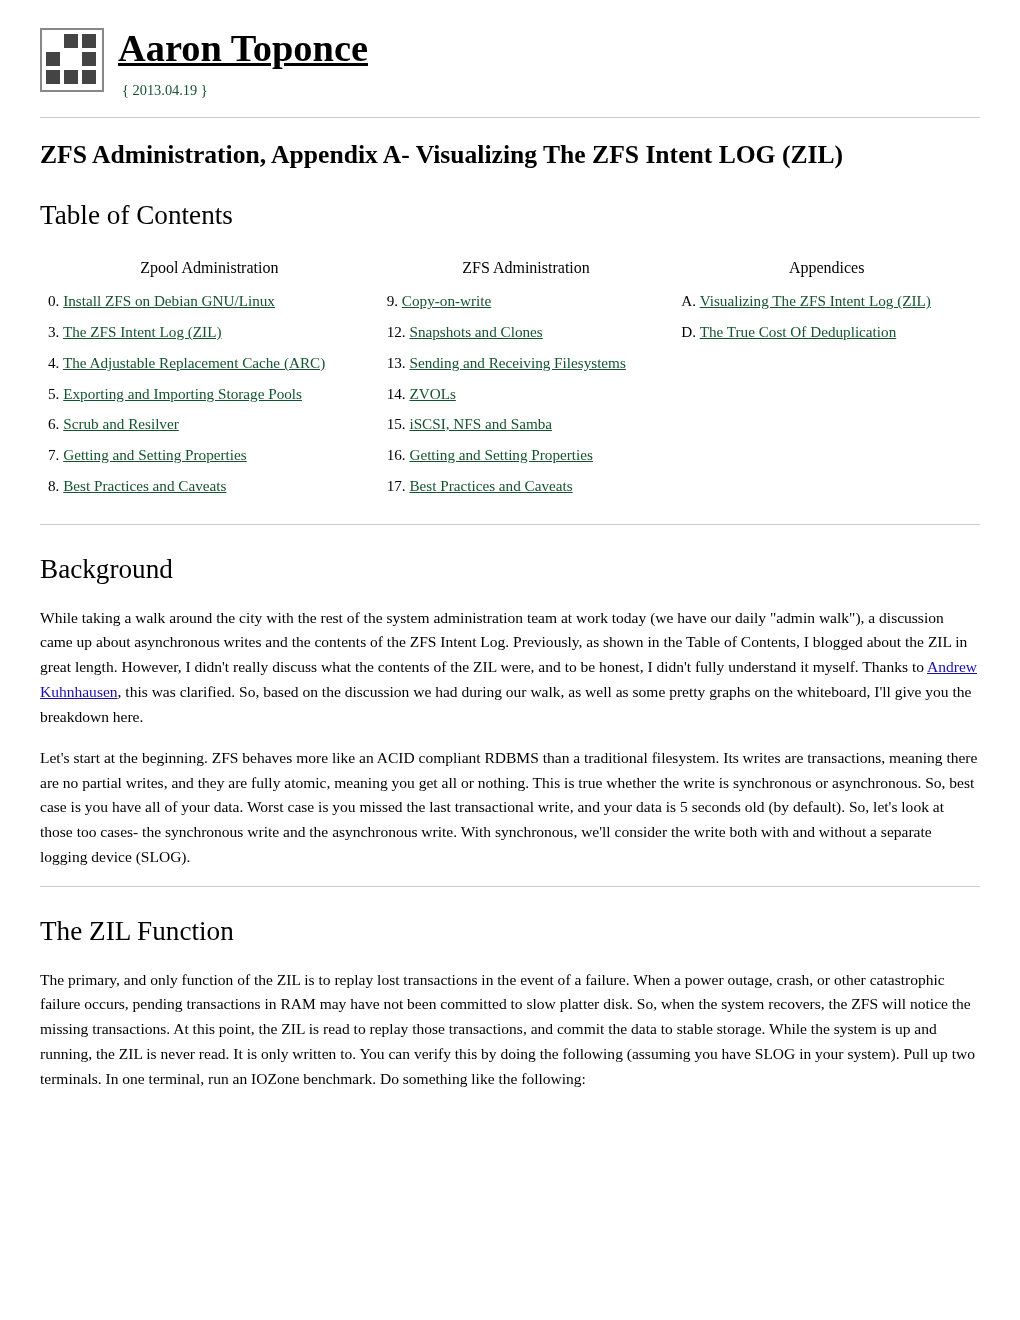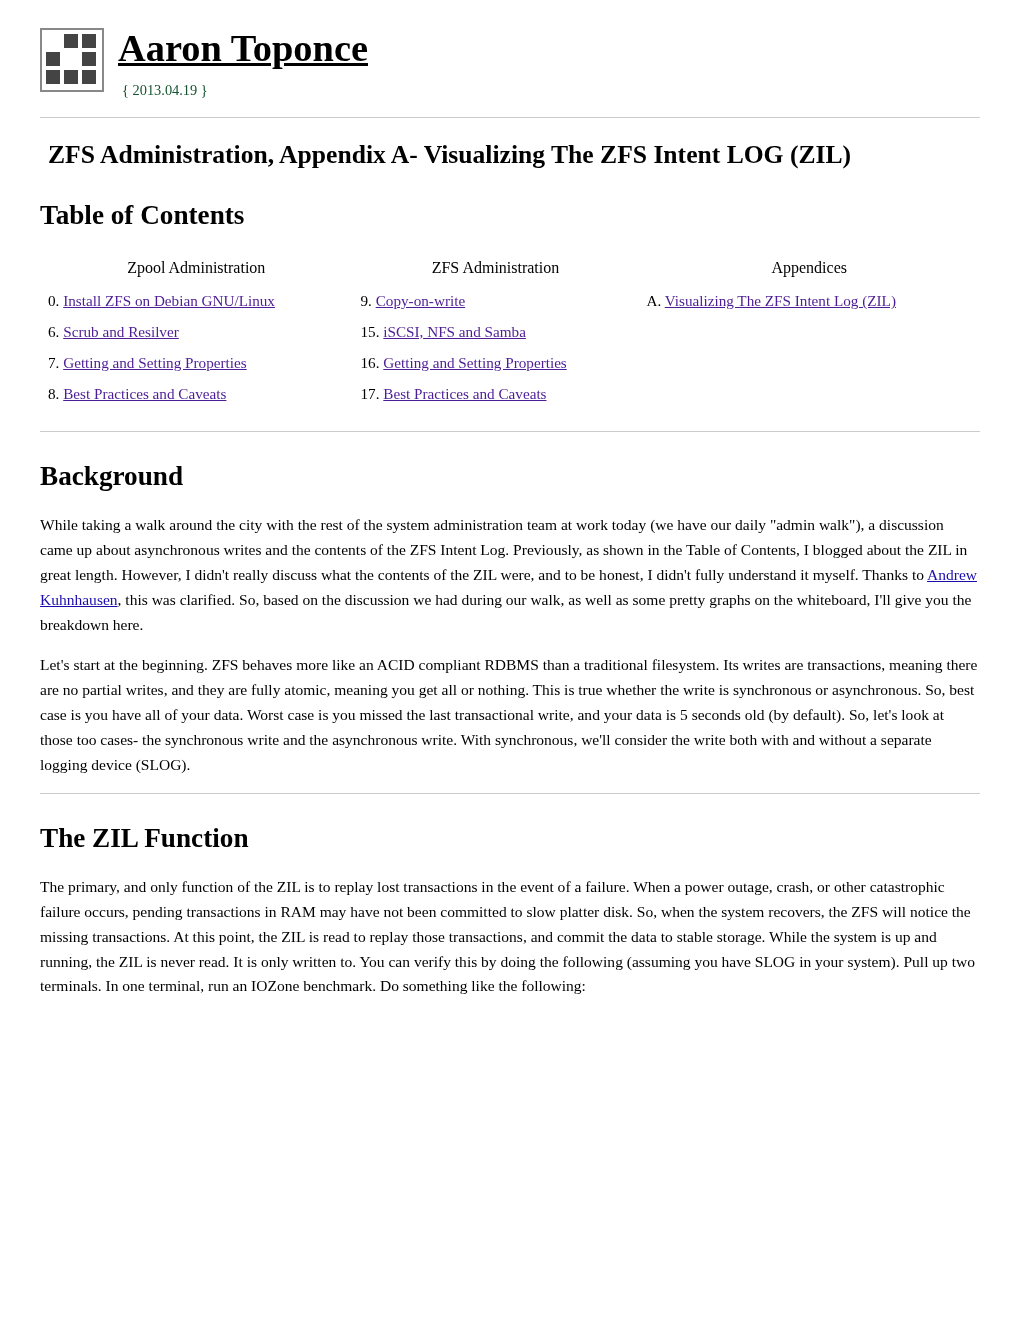--- a/index.html
+++ b/index.html
@@ -52,28 +52,28 @@
       color: #14532d;
       margin-top: 2px;
       margin-left: 4px;
     }
     .header-info { display: flex; flex-direction: column; }
 
     
     .page-title {
       font-size: 1.6em;
       font-weight: bold;
-      margin: 20px 0 20px 8px;
+      margin: 20px 0 20px 0;
       line-height: 1.3;
     }
 
     
     h2.section-heading {
       font-size: 1.7em;
-      font-weight: bold;
+      font-weight: normal;
       border-bottom: none;
       margin: 24px 0 16px 0;
       font-family: Georgia, serif;
     }
 
     
     .toc-table {
       width: 100%;
       border-collapse: collapse;
       margin-bottom: 20px;
@@ -83,21 +83,21 @@
       font-size: 1em;
       padding: 4px 8px 8px 8px;
       text-align: center;
       vertical-align: top;
     }
     .toc-table td {
       padding: 2px 8px;
       vertical-align: top;
       font-size: 0.95em;
     }
-    .toc-table td a { color: #4c1d95; }
+    .toc-table td a { color: #14532d; }
     .toc-item { margin-bottom: 4px; }
 
     
     .body-paragraph {
       margin-bottom: 16px;
       font-size: 0.97em;
       line-height: 1.6;
     }
 
     hr.divider {
@@ -151,20 +151,49 @@
         </td>
         <td>
           <div class="toc-item">9. <a href="#">Copy-on-write</a></div>
         </td>
         <td>
           <div class="toc-item">A. <a href="#">Visualizing The ZFS Intent Log (ZIL)</a></div>
         </td>
       </tr>
       <tr>
         <td>
+          <div class="toc-item">3. <a href="#">The ZFS Intent Log (ZIL)</a></div>
+        </td>
+        <td>
+          <div class="toc-item">12. <a href="#">Snapshots and Clones</a></div>
+        </td>
+        <td>
+          <div class="toc-item">D. <a href="#">The True Cost Of Deduplication</a></div>
+        </td>
+      </tr>
+      <tr>
+        <td>
+          <div class="toc-item">4. <a href="#">The Adjustable Replacement Cache (ARC)</a></div>
+        </td>
+        <td>
+          <div class="toc-item">13. <a href="#">Sending and Receiving Filesystems</a></div>
+        </td>
+        <td></td>
+      </tr>
+      <tr>
+        <td>
+          <div class="toc-item">5. <a href="#">Exporting and Importing Storage Pools</a></div>
+        </td>
+        <td>
+          <div class="toc-item">14. <a href="#">ZVOLs</a></div>
+        </td>
+        <td></td>
+      </tr>
+      <tr>
+        <td>
           <div class="toc-item">6. <a href="#">Scrub and Resilver</a></div>
         </td>
         <td>
           <div class="toc-item">15. <a href="#">iSCSI, NFS and Samba</a></div>
         </td>
         <td></td>
       </tr>
       <tr>
         <td>
           <div class="toc-item">7. <a href="#">Getting and Setting Properties</a></div>

